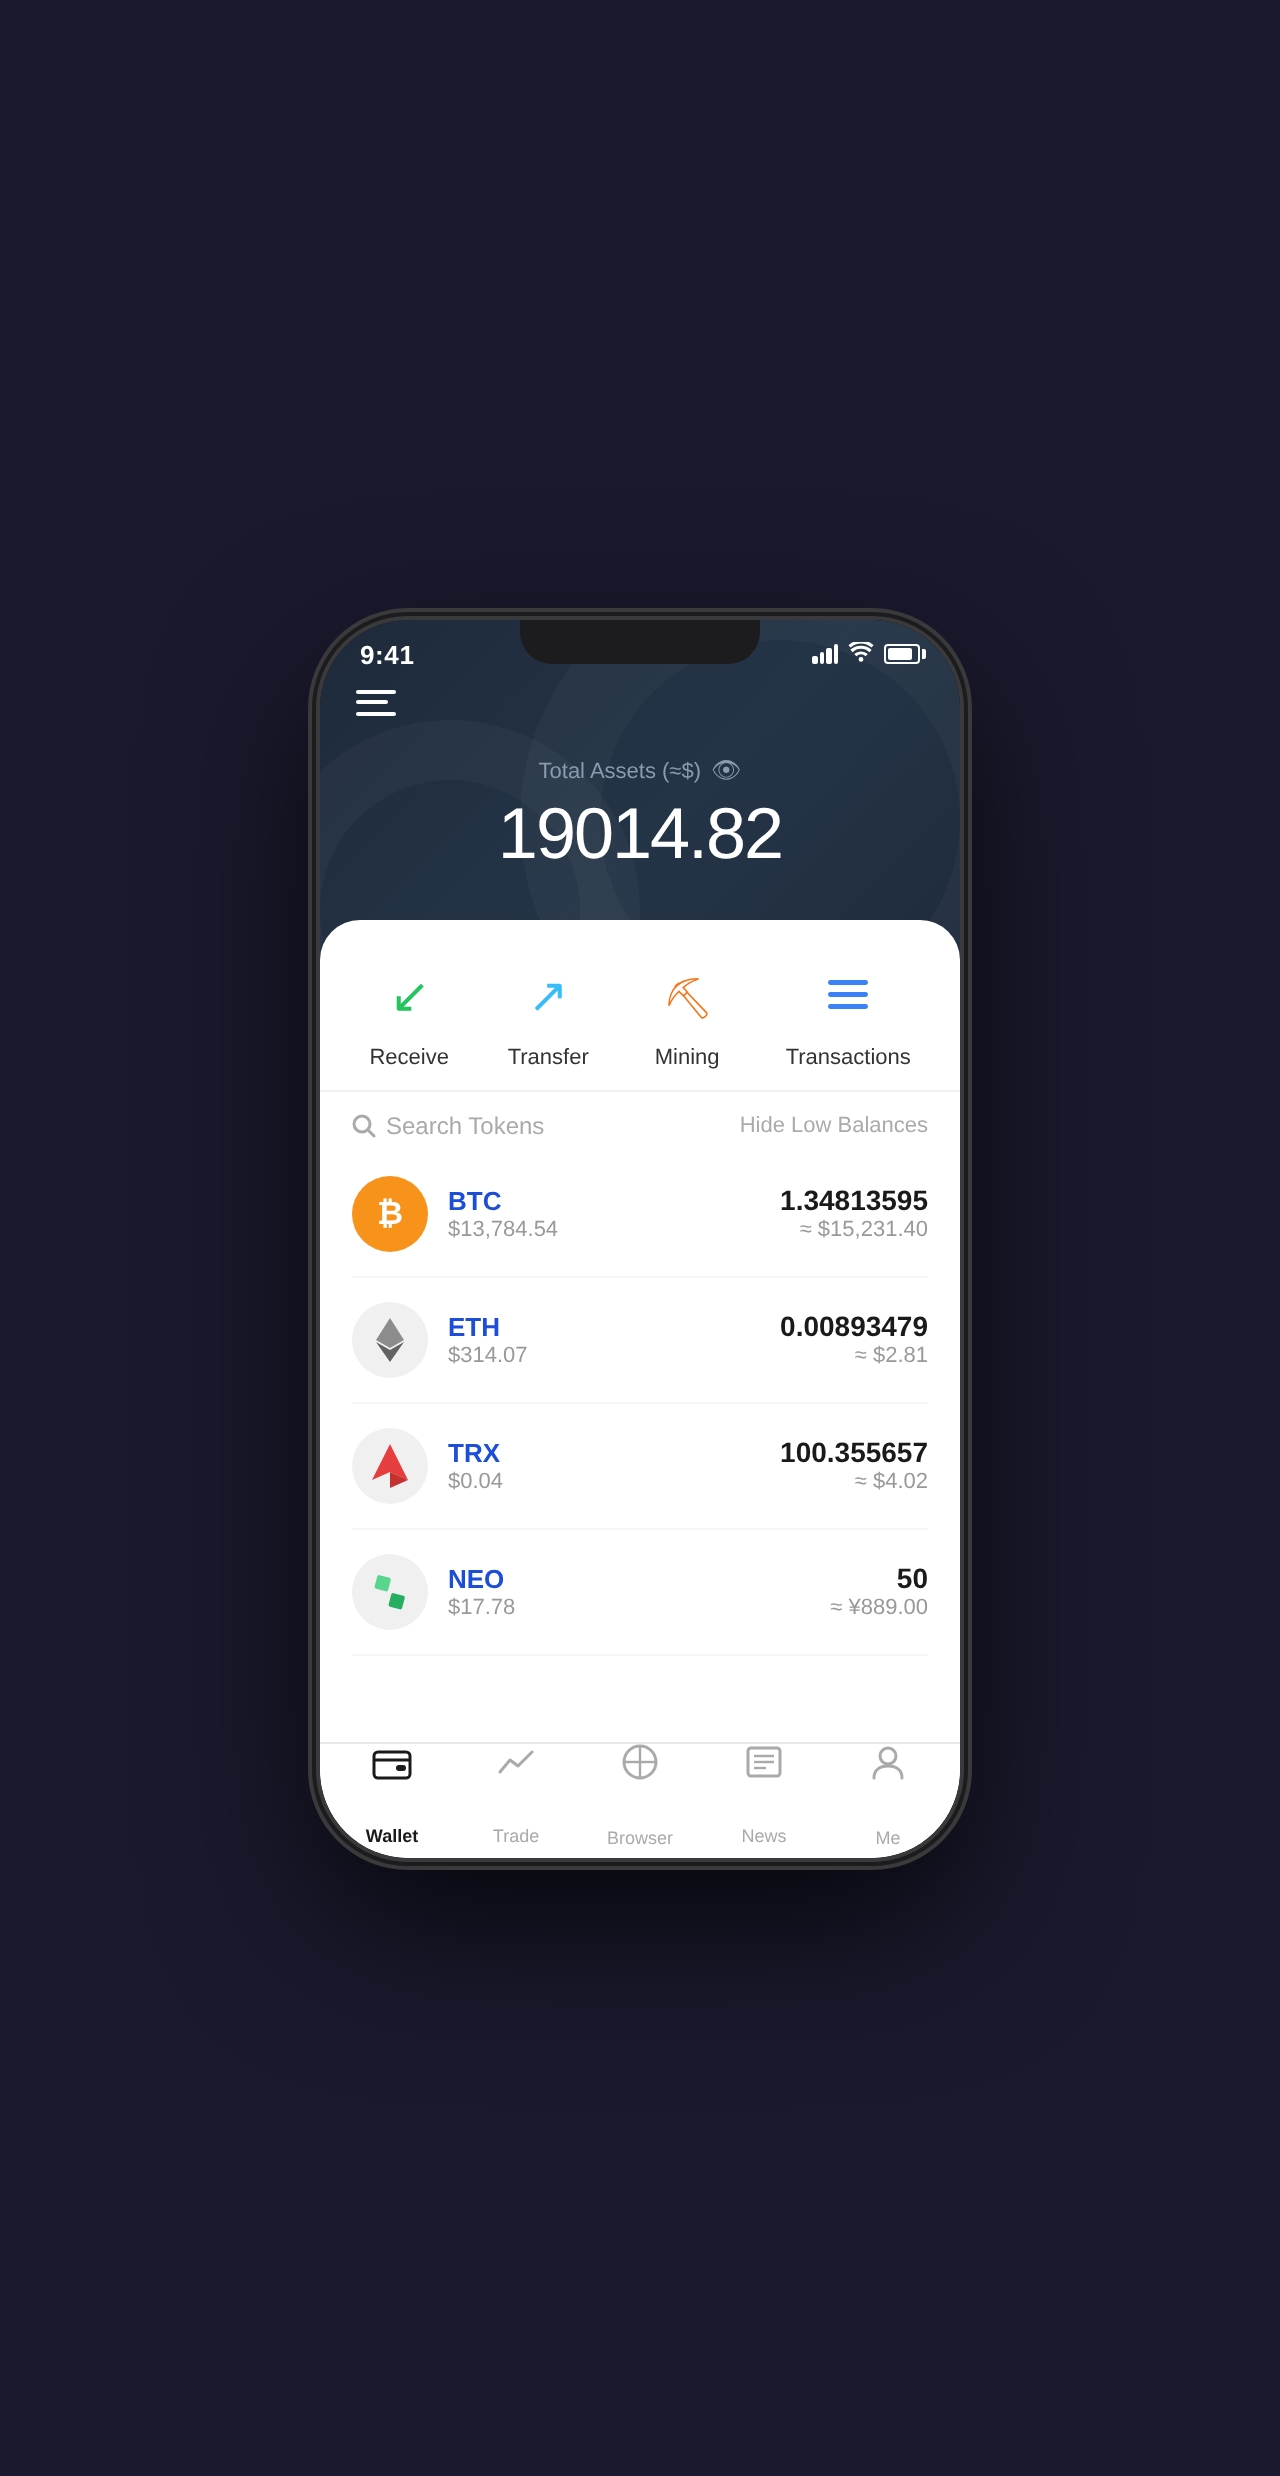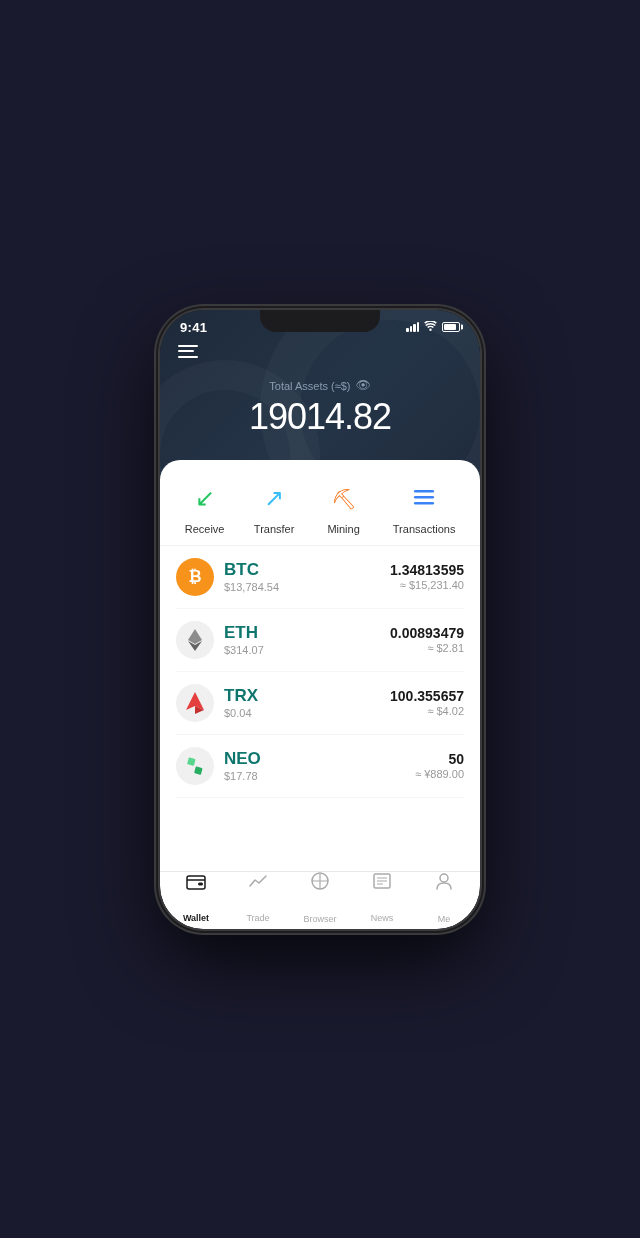--- a/index.html
+++ b/index.html
@@ -234,21 +234,21 @@
       border-radius: 50%;
       display: flex; align-items: center; justify-content: center;
       font-size: 18px;
       font-weight: bold;
       margin-right: 10px;
       flex-shrink: 0;
       overflow: hidden;
     }
 
     .token-info { flex: 1; }
-    .token-name { font-size: 17px; font-weight: 600; color: #0f766e; }
+    .token-name { font-size: 13px; font-weight: 600; color: #1d4ed8; }
     .token-price { font-size: 11px; color: #999; margin-top: 1px; }
 
     .token-balance { text-align: right; }
     .token-amount { font-size: 14px; font-weight: 600; color: #1a1a1a; }
     .token-usd { font-size: 11px; color: #999; margin-top: 1px; }
 
     
     .bottom-nav {
       position: absolute;
       bottom: 0; left: 0; right: 0;
@@ -403,20 +403,30 @@
               <svg width="36" height="36" viewBox="0 0 36 36">
                 <rect x="8" y="10" width="20" height="2.5" rx="1.2" fill="#3b82f6"></rect>
                 <rect x="8" y="16" width="20" height="2.5" rx="1.2" fill="#3b82f6"></rect>
                 <rect x="8" y="22" width="20" height="2.5" rx="1.2" fill="#3b82f6"></rect>
               </svg>
             </div>
             <span class="action-label">Transactions</span>
           </div>
         </div>
 
+        <div class="search-bar">
+          <div class="search-input-wrap">
+            <svg width="12" height="12" viewBox="0 0 12 12" fill="#aaa">
+              <circle cx="5" cy="5" r="4" stroke="#aaa" stroke-width="1.5" fill="none"></circle>
+              <line x1="8.5" y1="8.5" x2="11" y2="11" stroke="#aaa" stroke-width="1.5" stroke-linecap="round"></line>
+            </svg>
+            <span>Search Tokens</span>
+          </div>
+          <span class="hide-low">Hide Low Balances</span>
+        </div>
 
         <div class="token-list">
 
           <div class="token-item">
             <div class="token-icon btc-icon">
               <svg width="22" height="22" viewBox="0 0 22 22" fill="white">
                 <text x="11" y="16" text-anchor="middle" font-size="16" font-weight="bold" fill="white">₿</text>
               </svg>
             </div>
             <div class="token-info">

